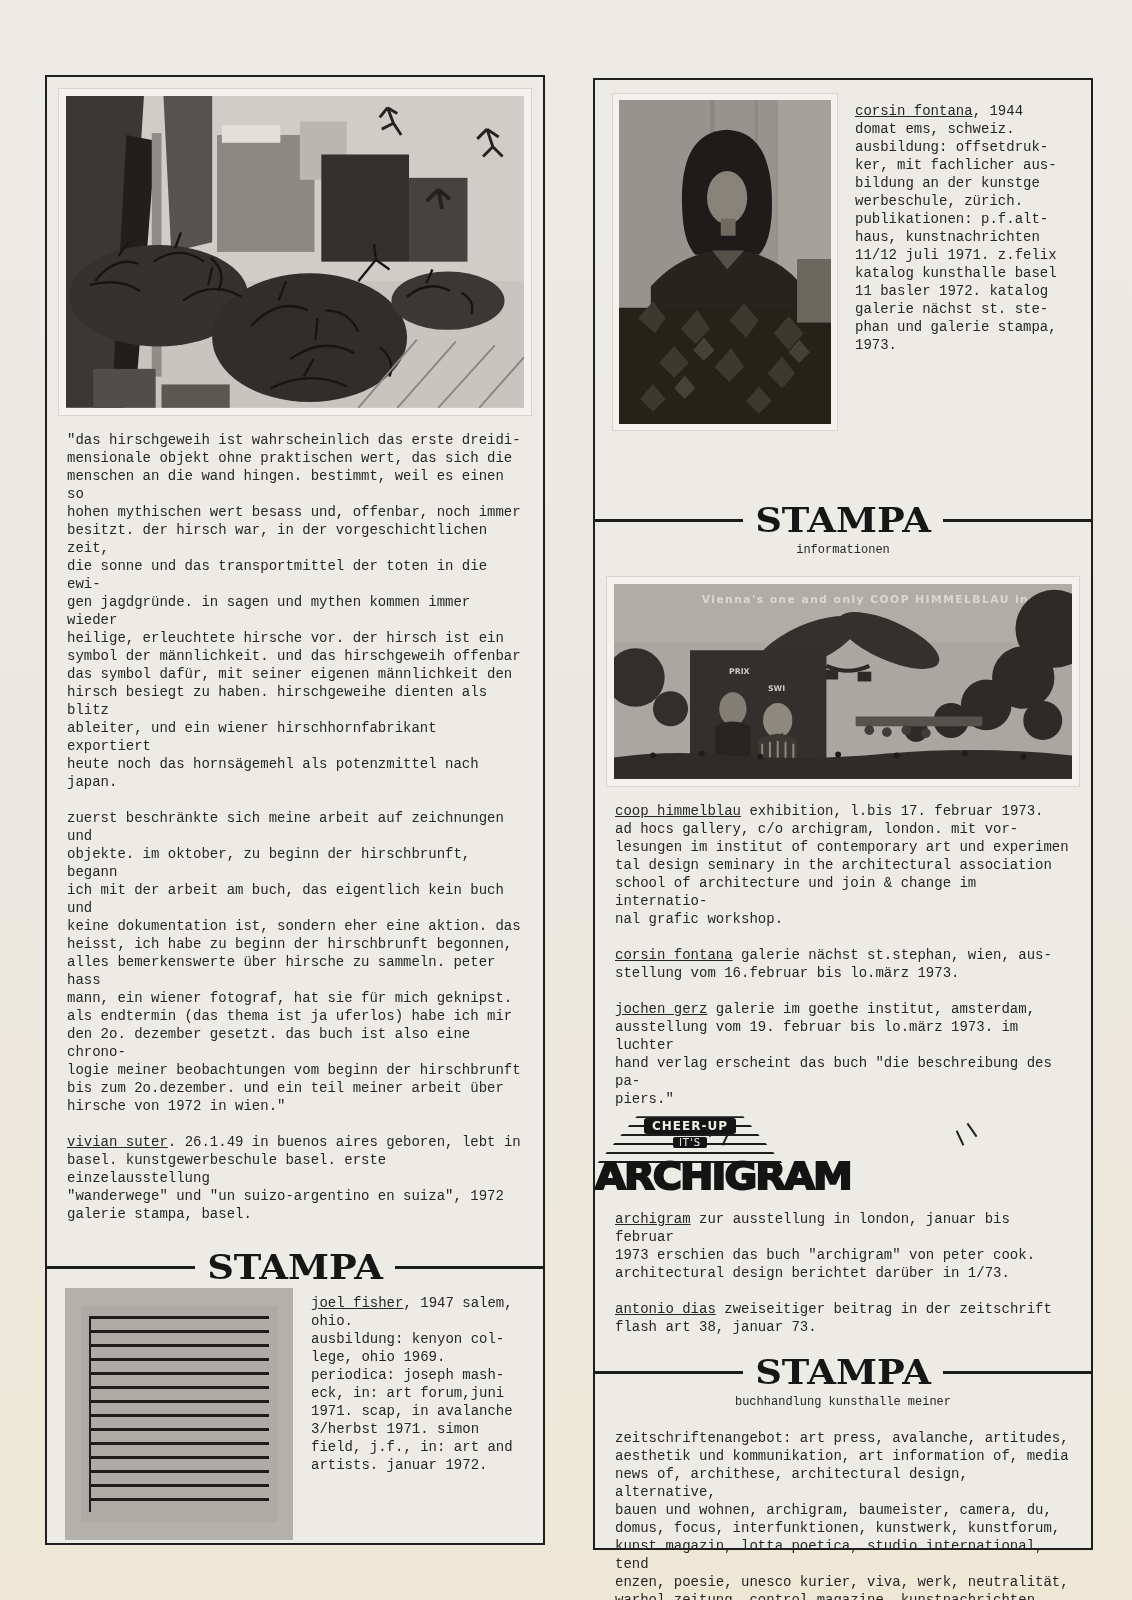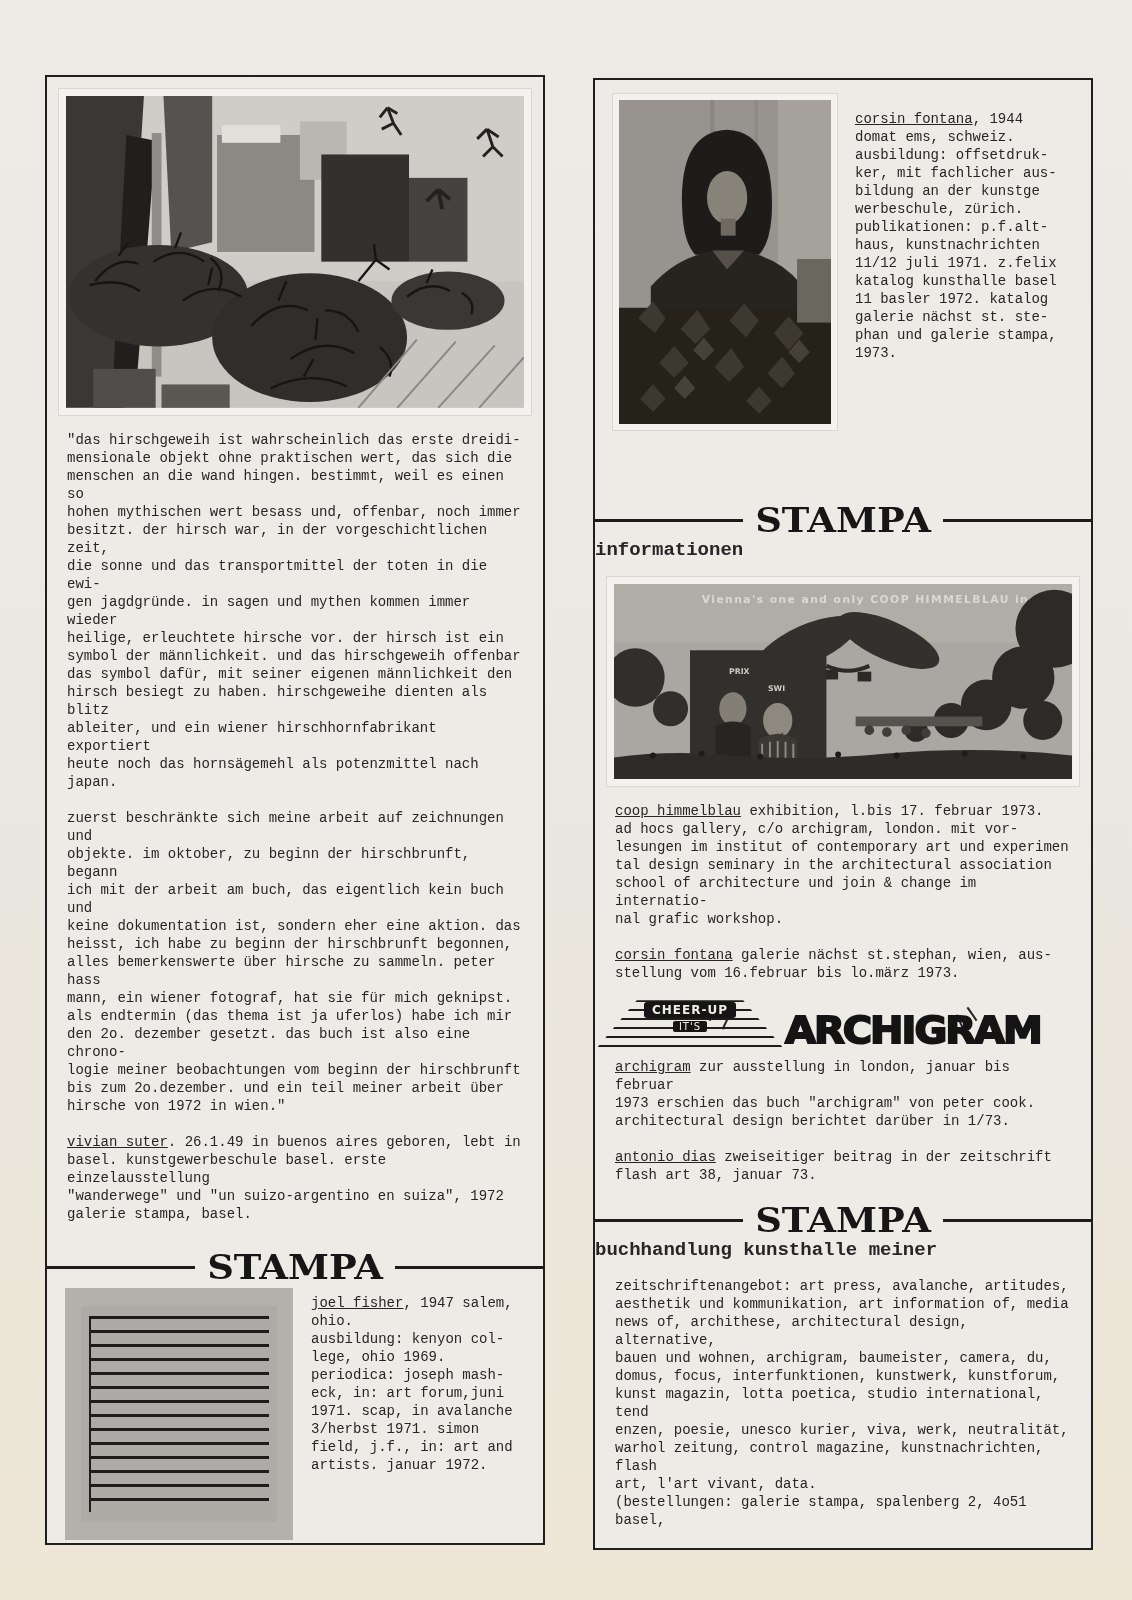--- a/index.html
+++ b/index.html
@@ -40,23 +40,22 @@
   
   .stampa{display:flex;align-items:center;gap:12px;margin:26px 0 2px 0;justify-content:center;}
   .stampa .line{flex:1;height:3px;background:#1c1c1c;}
   .stampa .logo{
     font-family:"DejaVu Serif","Liberation Serif",serif;
     font-weight:bold;font-size:37px;line-height:1;
     color:#161616;letter-spacing:0px;transform:scaleY(.92);
     white-space:nowrap;
   }
   .stampa-sub{
-    text-align:left;font-size:19px;line-height:18px;color:#262626;
+    text-align:center;font-size:12px;line-height:18px;color:#262626;
     margin:2px 0 18px 0;
-    font-weight:bold;
   }
 
   .row{display:flex;margin:0 18px 14px 18px;gap:18px;}
   .row .grow{flex:1;}
 
   
   .portrait-frame{
     flex:none;width:212px;background:#f3f2ee;padding:6px;
     box-shadow:0 0 0 1px #d8d6d0;align-self:flex-start;
   }
@@ -75,22 +74,22 @@
     width:100%;height:100%;
     background:repeating-linear-gradient(180deg,
       #1e1d1b 0px,#1e1d1b 2.5px,
       rgba(0,0,0,0) 2.5px,rgba(0,0,0,0) 14px);
     border-left:2px solid #1e1d1b;
     box-sizing:border-box;
   }
 
   
   .archi{
-    display:flex;flex-direction:row;align-items:flex-end;
-    margin:6px 0 8px 0;position:relative;
+    display:flex;flex-direction:column;align-items:flex-start;
+    margin:6px 0 14px 0;position:relative;
   }
   .archi .pyramid{
     width:190px;height:50px;
     clip-path:polygon(22% 0,78% 0,100% 100%,0 100%);
     background:repeating-linear-gradient(180deg,
       #1d1d1b 0 2px, rgba(0,0,0,0) 2px 9px);
     display:flex;flex-direction:column;align-items:center;
     position:relative;z-index:1;
   }
   .archi .cheer{
@@ -260,21 +259,21 @@
             <path d="M120 284 l12 -14 l12 14 l-12 12 z"></path>
           </g>
           <g fill="#4e4a40" opacity=".8">
             <path d="M70 236 l10 -12 l10 12 l-10 10 z"></path>
             <path d="M160 238 l10 -12 l10 12 l-10 10 z"></path>
             <path d="M52 272 l10 -12 l10 12 l-10 10 z"></path>
           </g>
           <rect x="168" y="150" width="32" height="60" fill="#6a675f"></rect>
         </svg>
       </div>
-      <p class="tw grow" style="margin:16px 0 0 0;"><span class="u">corsin fontana</span><span>, 1944
+      <p class="tw grow" style="margin:8px 0 0 0;"><span class="u">corsin fontana</span><span>, 1944
 domat ems, schweiz.
 ausbildung: offsetdruk-
 ker, mit fachlicher aus-
 bildung an der kunstge
 werbeschule, zürich.
 publikationen: p.f.alt-
 haus, kunstnachrichten
 11/12 juli 1971. z.felix
 katalog kunsthalle basel
 11 basler 1972. katalog
@@ -354,20 +353,24 @@
     <p class="tw"><span class="u">coop himmelblau</span><span> exhibition, l.bis 17. februar 1973.
 ad hocs gallery, c/o archigram, london. mit vor-
 lesungen im institut of contemporary art und experimen
 tal design seminary in the architectural association
 school of architecture und join &amp; change im internatio-
 nal grafic workshop.</span></p>
 
     <p class="tw"><span class="u">corsin fontana</span><span> galerie nächst st.stephan, wien, aus-
 stellung vom 16.februar bis lo.märz 1973.</span></p>
 
+    <p class="tw" style="margin-bottom:8px;"><span class="u">jochen gerz</span><span> galerie im goethe institut, amsterdam,
+ausstellung vom 19. februar bis lo.märz 1973. im luchter
+hand verlag erscheint das buch "die beschreibung des pa-
+piers."</span></p>
 
     <div class="archi">
       <div class="spark l1"></div>
       <div class="spark l2"></div>
       <div class="spark r1"></div>
       <div class="spark r2"></div>
       <div class="pyramid">
         <div class="cheer">CHEER-UP</div>
         <div class="its">IT'S</div>
       </div>

